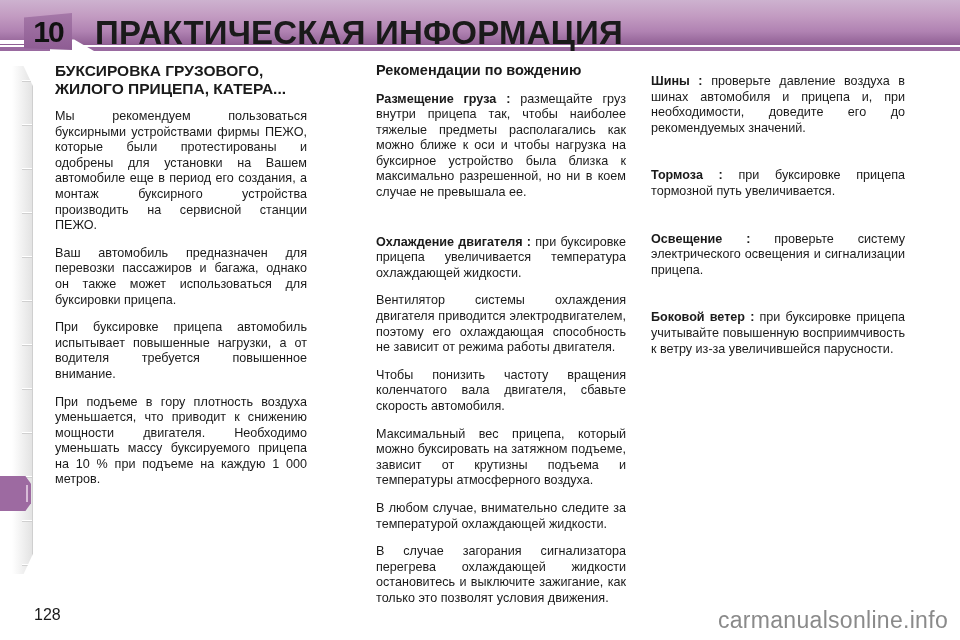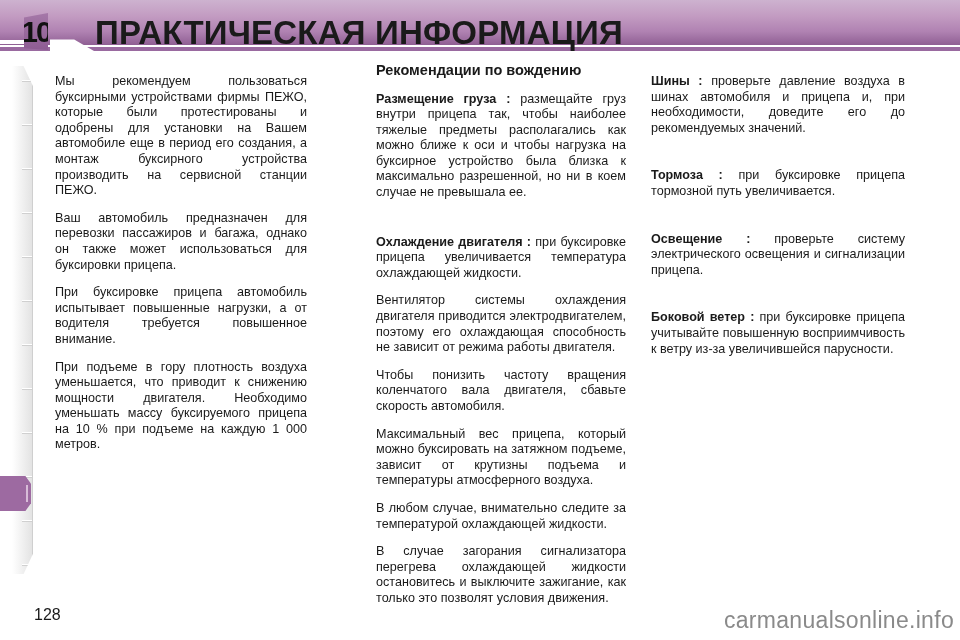--- a/index.html
+++ b/index.html
@@ -8,21 +8,21 @@
 
   
   .header { position:absolute; left:0; top:0; width:960px; height:45px;
             background:linear-gradient(to bottom,#cdb2cf 0%,#c39cc2 35%,#b082b2 70%,#8f5f93 100%); }
   .header-gap { position:absolute; left:0; top:45px; width:960px; height:2px; background:#ffffff; }
   .header-line { position:absolute; left:0; top:47px; width:960px; height:4px; background:#9a6aa0; }
   .header-left-line { position:absolute; left:0; top:40px; width:28px; height:4px; background:#fff; }
   .header-notch { position:absolute; left:50px; top:32px; width:44px; height:19px; background:#fff;
                   clip-path:polygon(0 40%, 55% 40%, 100% 100%, 0 100%); }
 
-  .chapter-badge { position:absolute; left:24px; top:13px; width:24px; height:37px;
+  .chapter-badge { position:absolute; left:24px; top:13px; width:48px; height:37px;
                    background:linear-gradient(to bottom,#a578a8,#8e5c93);
                    clip-path:polygon(0 12%, 100% 0, 100% 100%, 0 95%);
                    display:flex; align-items:center; justify-content:center;
                    font-family:"Liberation Sans", sans-serif; font-weight:bold; font-size:30px;
                    color:#111; letter-spacing:-2px; }
   .chapter-title { position:absolute; left:95px; top:14px; font-family:"Liberation Sans", sans-serif;
                    font-weight:bold; font-size:33px; color:#1a1a1a; letter-spacing:0.2px; }
 
   
   .tabstrip { position:absolute; left:12px; top:66px; width:20px; height:508px;
@@ -41,21 +41,21 @@
   .col2 { left:376px; width:250px; }
   .col3 { left:651px; width:254px; }
 
   .section-title { font-weight:bold; font-size:15.5px; line-height:17.5px; margin:0 0 10px 0; text-align:left; }
   .col2 .section-title { font-size:14.5px; margin-bottom:4px; }
   .lead { font-weight:bold; }
   .spacer-lg { height:17px; }
   .spacer-md { height:15px; }
 
   .page-number { position:absolute; left:14px; top:606px; font-size:16px; color:#1a1a1a;margin-left:20px; }
-  .watermark { position:absolute; right:6px; top:607px; font-size:23px; color:#8a8a8a; letter-spacing:0.3px; }
+  .watermark { position:absolute; right:12px; top:607px; font-size:23px; color:#8a8a8a; letter-spacing:0.3px; }
 </style>
 </head>
 <body>
 
 <div class="header"></div>
 <div class="header-gap"></div>
 <div class="header-line"></div>
 <div class="header-left-line"></div>
 <div class="header-notch"></div>
 <div class="chapter-badge">10</div>
@@ -71,20 +71,21 @@
   <div class="tab-tick" style="top:278px"></div>
   <div class="tab-tick" style="top:322px"></div>
   <div class="tab-tick" style="top:366px"></div>
   <div class="tab-tick" style="top:410px"></div>
   <div class="tab-tick" style="top:454px"></div>
   <div class="tab-tick" style="top:498px"></div>
 </div>
 <div class="active-tab"></div>
 
 <div class="col col1">
+  <div class="section-title">БУКСИРОВКА ГРУЗОВОГО, ЖИЛОГО ПРИЦЕПА, КАТЕРА...</div>
   <p>Мы рекомендуем пользоваться буксирными устройствами фирмы ПЕЖО, которые были протестированы и одобрены для установки на Вашем автомобиле еще в период его создания, а монтаж буксирного устройства производить на сервисной станции ПЕЖО.</p>
   <p>Ваш автомобиль предназначен для перевозки пассажиров и багажа, однако он также может использоваться для буксировки прицепа.</p>
   <p>При буксировке прицепа автомобиль испытывает повышенные нагрузки, а от водителя требуется повышенное внимание.</p>
   <p>При подъеме в гору плотность воздуха уменьшается, что приводит к снижению мощности двигателя. Необходимо уменьшать массу буксируемого прицепа на 10 % при подъеме на каждую 1 000 метров.</p>
 </div>
 
 <div class="col col2">
   <div class="section-title">Рекомендации по вождению</div>
   <p><span class="lead">Размещение груза :</span><span> размещайте груз внутри прицепа так, чтобы наиболее тяжелые предметы располагались как можно ближе к оси и чтобы нагрузка на буксирное устройство была близка к максимально разрешенной, но ни в коем случае не превышала ее.</span></p>
   <div class="spacer-lg"></div>

